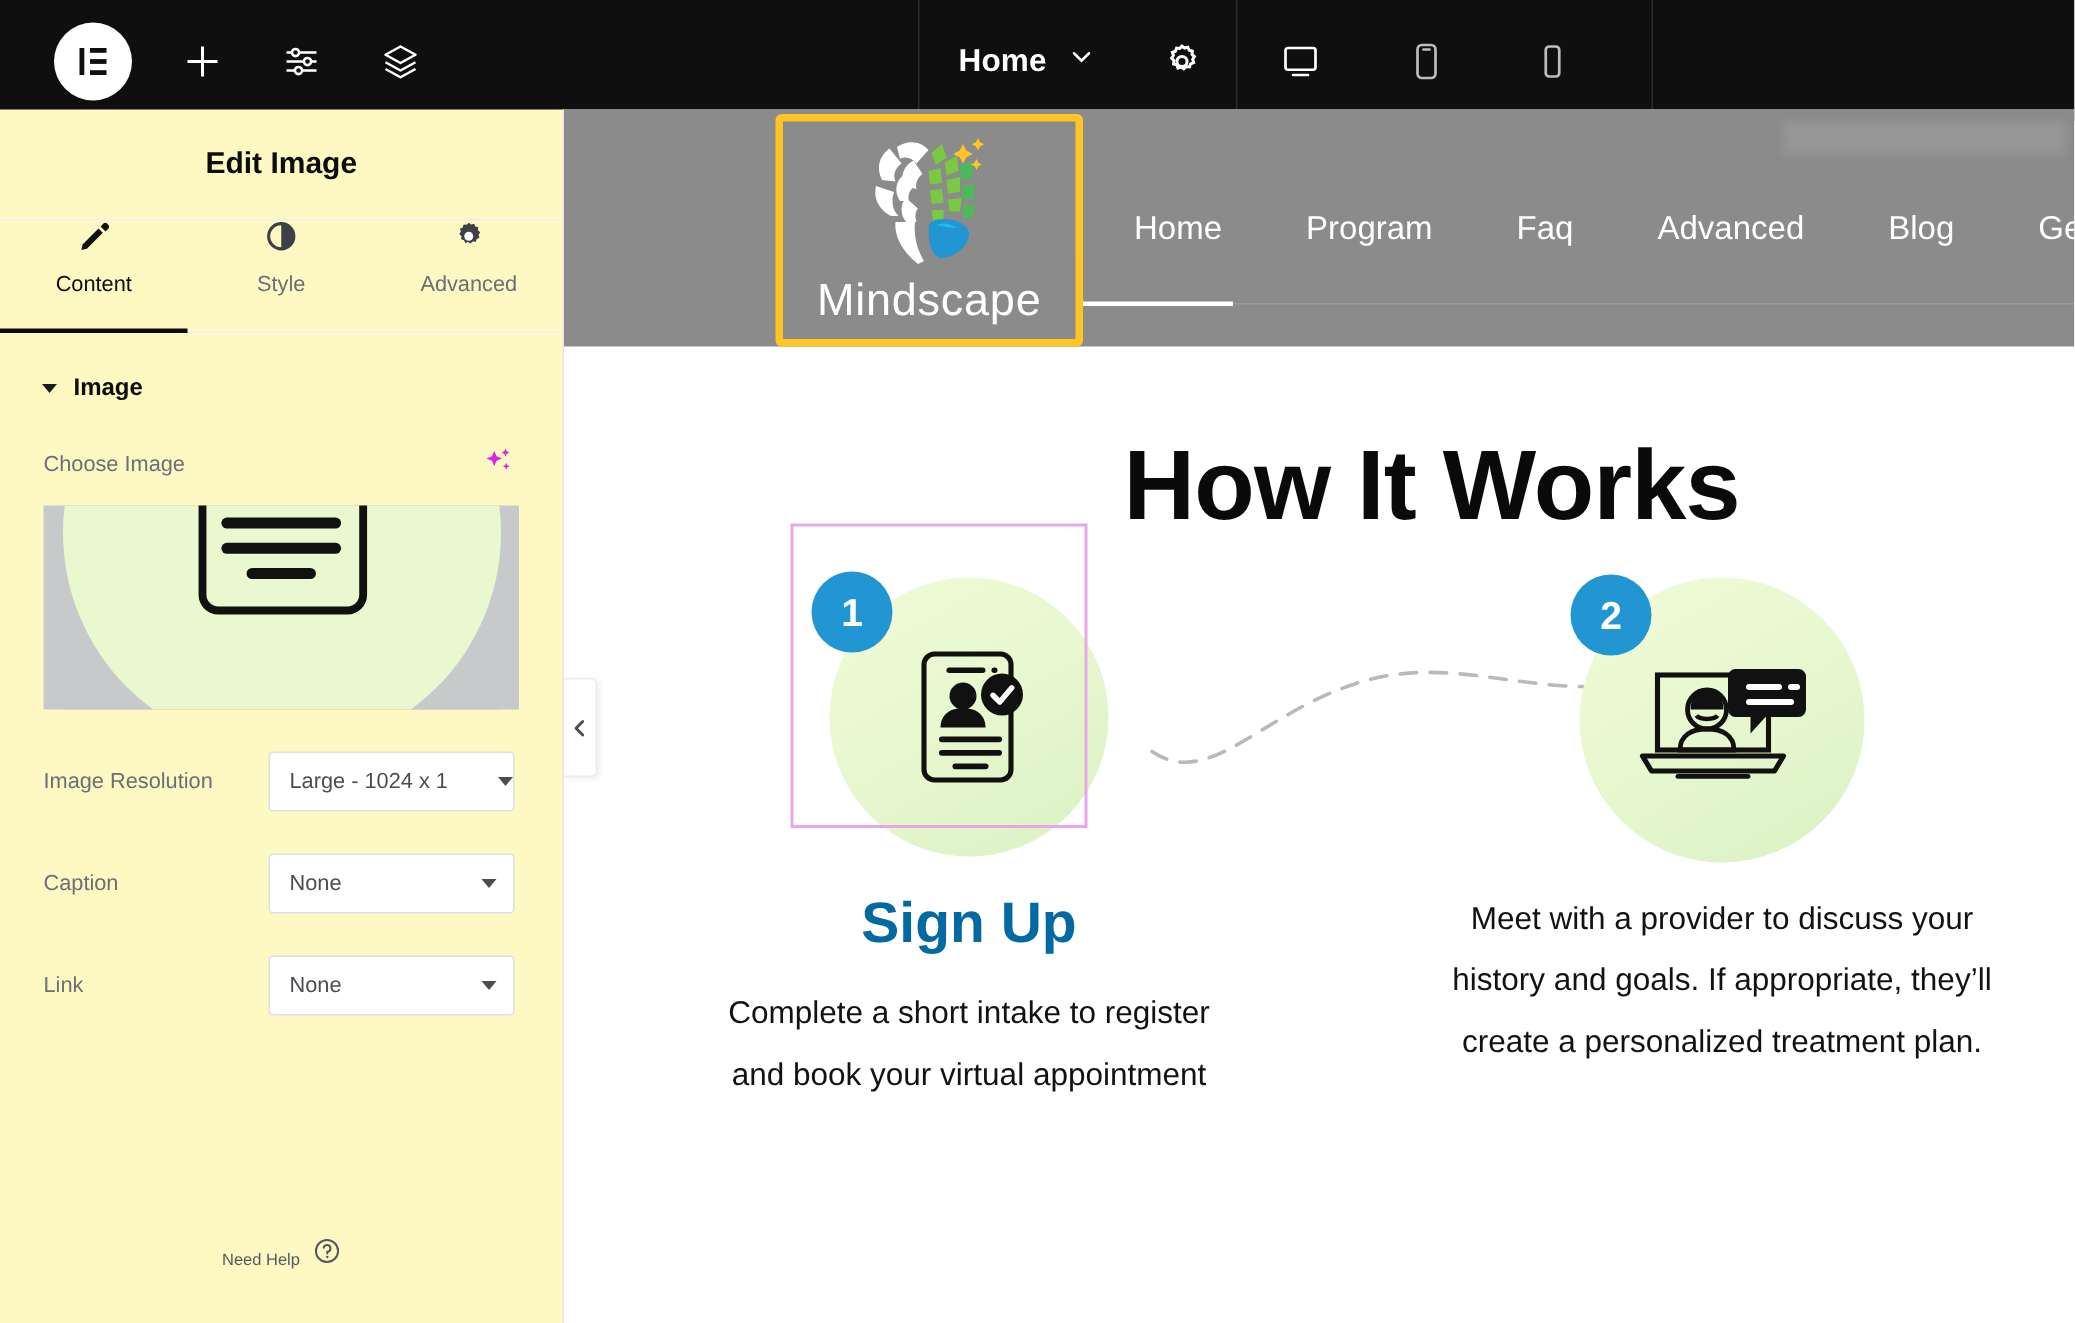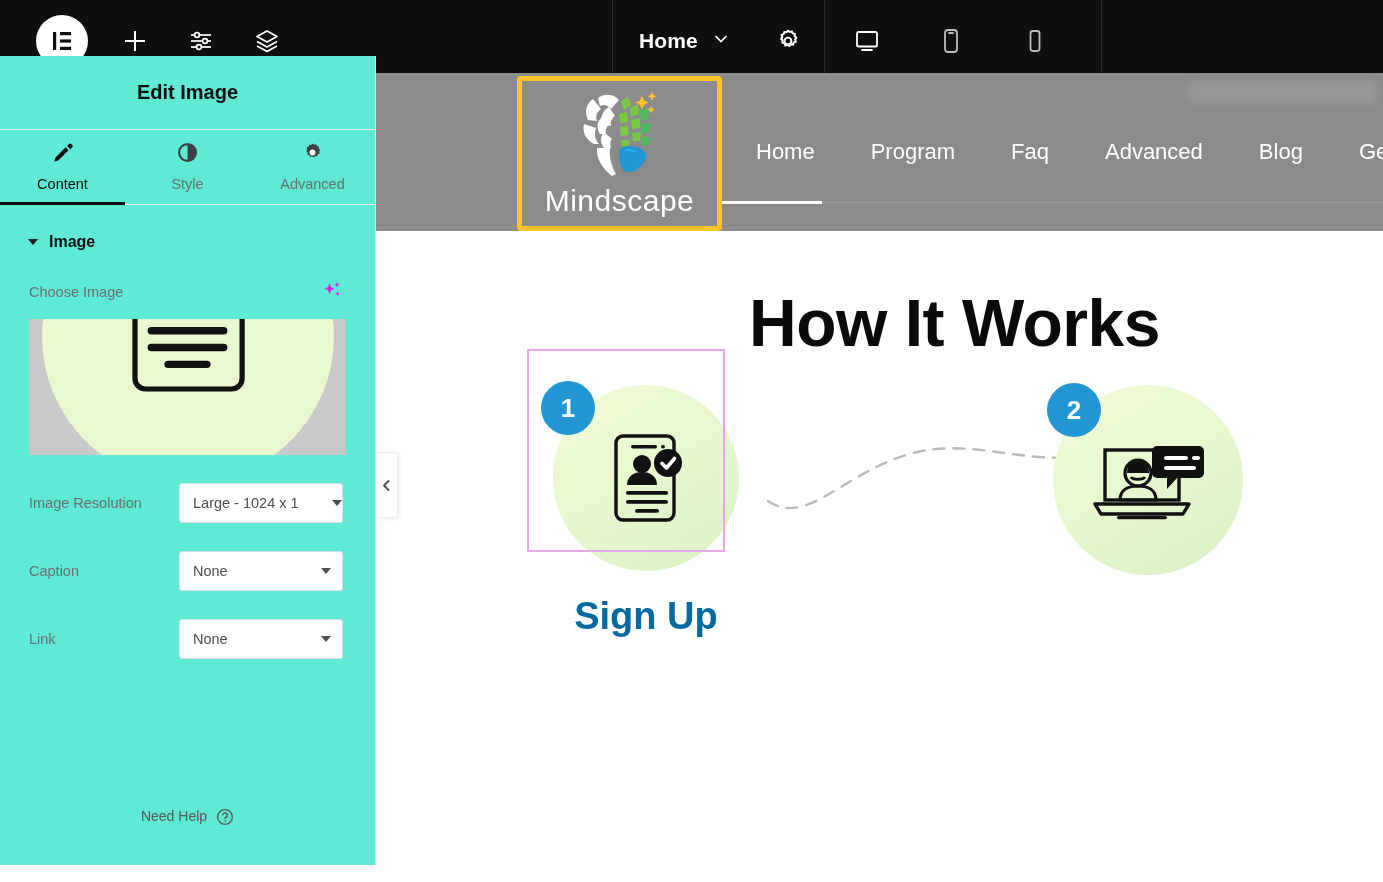--- a/index.html
+++ b/index.html
@@ -52,35 +52,35 @@
     display: flex; align-items: center; justify-content: center;
     position: relative; cursor: pointer;
   }
   .resp-btn.active::after {
     content: ""; position: absolute; bottom: 0; left: 21px;
     width: 62px; height: 4px; background: #ffffff;
   }
 
   
   .panel {
-    position: absolute; top: 56px; left: 0;
+    position: absolute; top: 73px; left: 0;
     width: 376px; height: 809px;
-    background: #5eead4;
+    background: #fef9c3;
     border-right: 1px solid #e6e6e9;
     z-index: 6;
   }
   .panel-title {
     height: 74px; display: flex; align-items: center; justify-content: center;
     font-size: 20px; font-weight: 700; color: #0c0d0e;
     border-bottom: 1px solid #eceef0;
   }
   .panel-tabs { display: flex; border-bottom: 1px solid #eceef0; }
   .ptab {
     flex: 1; height: 74px;
-    display: flex; flex-direction: column; align-items: center; justify-content: center;
+    display: flex; flex-direction: column; align-items: center; 
     gap: 9px; cursor: pointer; position: relative;
   }
   .ptab-label { font-size: 14.5px; color: #6b6f76; }
   .ptab.active .ptab-label { color: #0c0d0e; }
   .ptab.active::after {
     content: ""; position: absolute; bottom: -1px; left: 0;
     width: 100%; height: 3px; background: #0c0d0e;
   }
 
   .section-head {
@@ -126,22 +126,22 @@
     white-space: nowrap; overflow: hidden;
   }
   .caret-dn {
     width: 0; height: 0; flex: none;
     border-left: 5.5px solid transparent; border-right: 5.5px solid transparent;
     border-top: 6.5px solid #4a4d52;
   }
 
   .need-help {
     position: absolute; bottom: 36px; left: 0; width: 100%;
-    display: flex; align-items: flex-start; justify-content: center; gap: 9px;
-    font-size: 14px; color: #55585e; cursor: pointer;
+    display: flex; align-items: flex-end; justify-content: center; gap: 9px;
+    font-size: 11px; color: #55585e; cursor: pointer;
   }
 
   .collapse-tab {
     position: absolute; left: 376px; top: 452px;
     width: 22px; height: 66px;
     background: #ffffff;
     border: 1px solid #ececee; border-left: none;
     border-radius: 0 4px 4px 0;
     display: flex; align-items: center; justify-content: center;
     cursor: pointer; z-index: 7;
@@ -391,20 +391,21 @@
             <rect x="32" y="74" width="42" height="3.8" rx="1.9" fill="#111"></rect>
             <rect x="41" y="83" width="24" height="3.8" rx="1.9" fill="#111"></rect>
             <circle cx="51" cy="91" r="0" fill="#111"></circle>
             <circle cx="74" cy="37" r="14" fill="#111"></circle>
             <path d="M68 37.5 L72.5 42 L80.5 32.5" fill="none" stroke="#fff" stroke-width="3.6" stroke-linecap="round" stroke-linejoin="round"></path>
           </svg>
           <div class="sel-box"></div>
         </div>
       </div>
       <div class="step-title">Sign Up</div>
+      <div class="step-desc" style="padding:0 6px;">Complete a short intake to register and book your virtual appointment</div>
     </div>
 
     <div class="step" style="left:572px; top:312px; width:400px;">
       <div style="display:flex; justify-content:center;">
         <div class="step-circle" style="width:190px;height:190px;">
           <div class="badge" style="left:-6px;top:-2px;">2</div>
           <svg width="118" height="104" viewBox="0 0 118 104">
             <rect x="16" y="22" width="74" height="50" fill="none" stroke="#111" stroke-width="3.4"></rect>
             <circle cx="49" cy="45" r="13" fill="none" stroke="#111" stroke-width="3.2"></circle>
             <path d="M38 45 C38 37 42 33 49 33 C56 33 60 37 60 45" fill="#111"></path>
@@ -412,20 +413,21 @@
             <path d="M31 72 C31 62 39 58 49 58 C59 58 67 62 67 72 Z" fill="none" stroke="#111" stroke-width="3.2"></path>
             <path d="M6 76 L100 76 L94 86 L12 86 Z" fill="none" stroke="#111" stroke-width="3.4" stroke-linejoin="round"></path>
             <rect x="28" y="88" width="50" height="3.2" rx="1.6" fill="#111"></rect>
             <path d="M68 18 h42 a5 5 0 0 1 5 5 v22 a5 5 0 0 1 -5 5 h-22 l-10 11 v-11 h-10 a5 5 0 0 1 -5 -5 v-22 a5 5 0 0 1 5 -5 z" fill="#111"></path>
             <rect x="75" y="28" width="24" height="4" rx="2" fill="#fff"></rect>
             <rect x="103" y="28" width="8" height="4" rx="2" fill="#fff"></rect>
             <rect x="75" y="38" width="32" height="4" rx="2" fill="#fff"></rect>
           </svg>
         </div>
       </div>
+      <div class="step-desc" style="padding:0 10px;">Meet with a provider to discuss your history and goals. If appropriate, they’ll create a personalized treatment plan.</div>
     </div>
   </div>
 
   <div class="panel">
     <div class="panel-title">Edit Image</div>
 
     <div class="panel-tabs">
       <div class="ptab active">
         <span>
           <svg width="21" height="21" viewBox="0 0 24 24" fill="#111">

